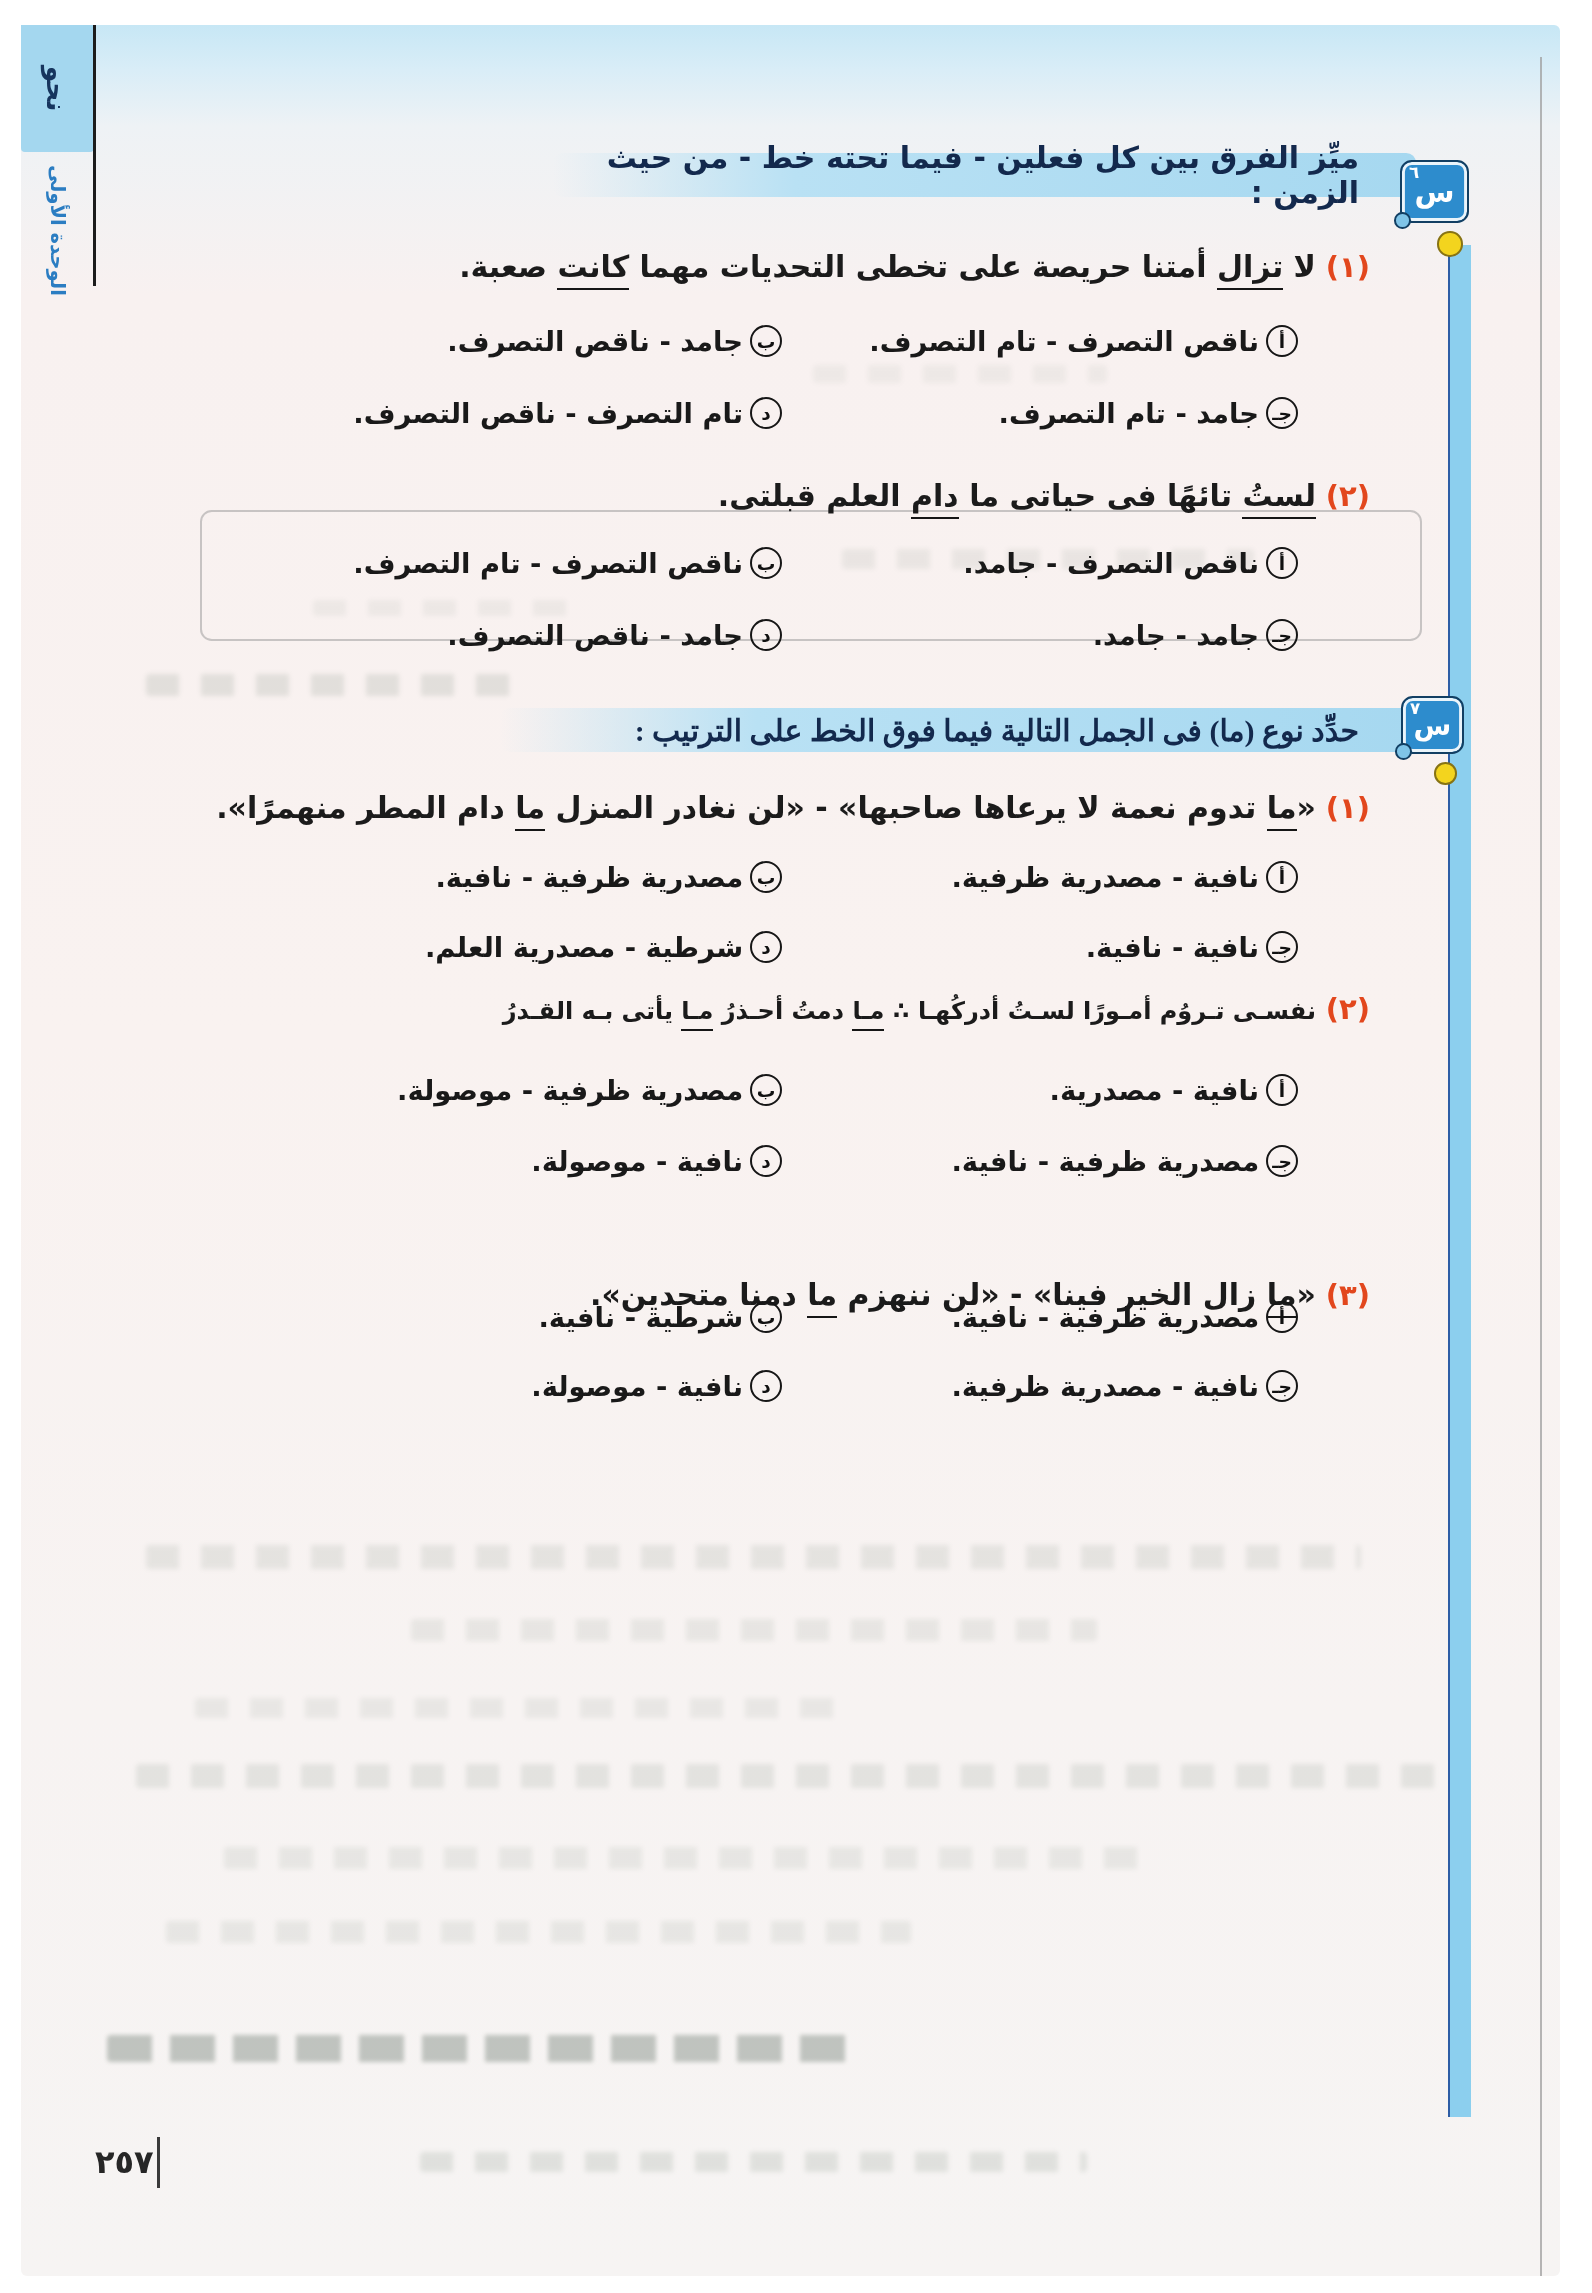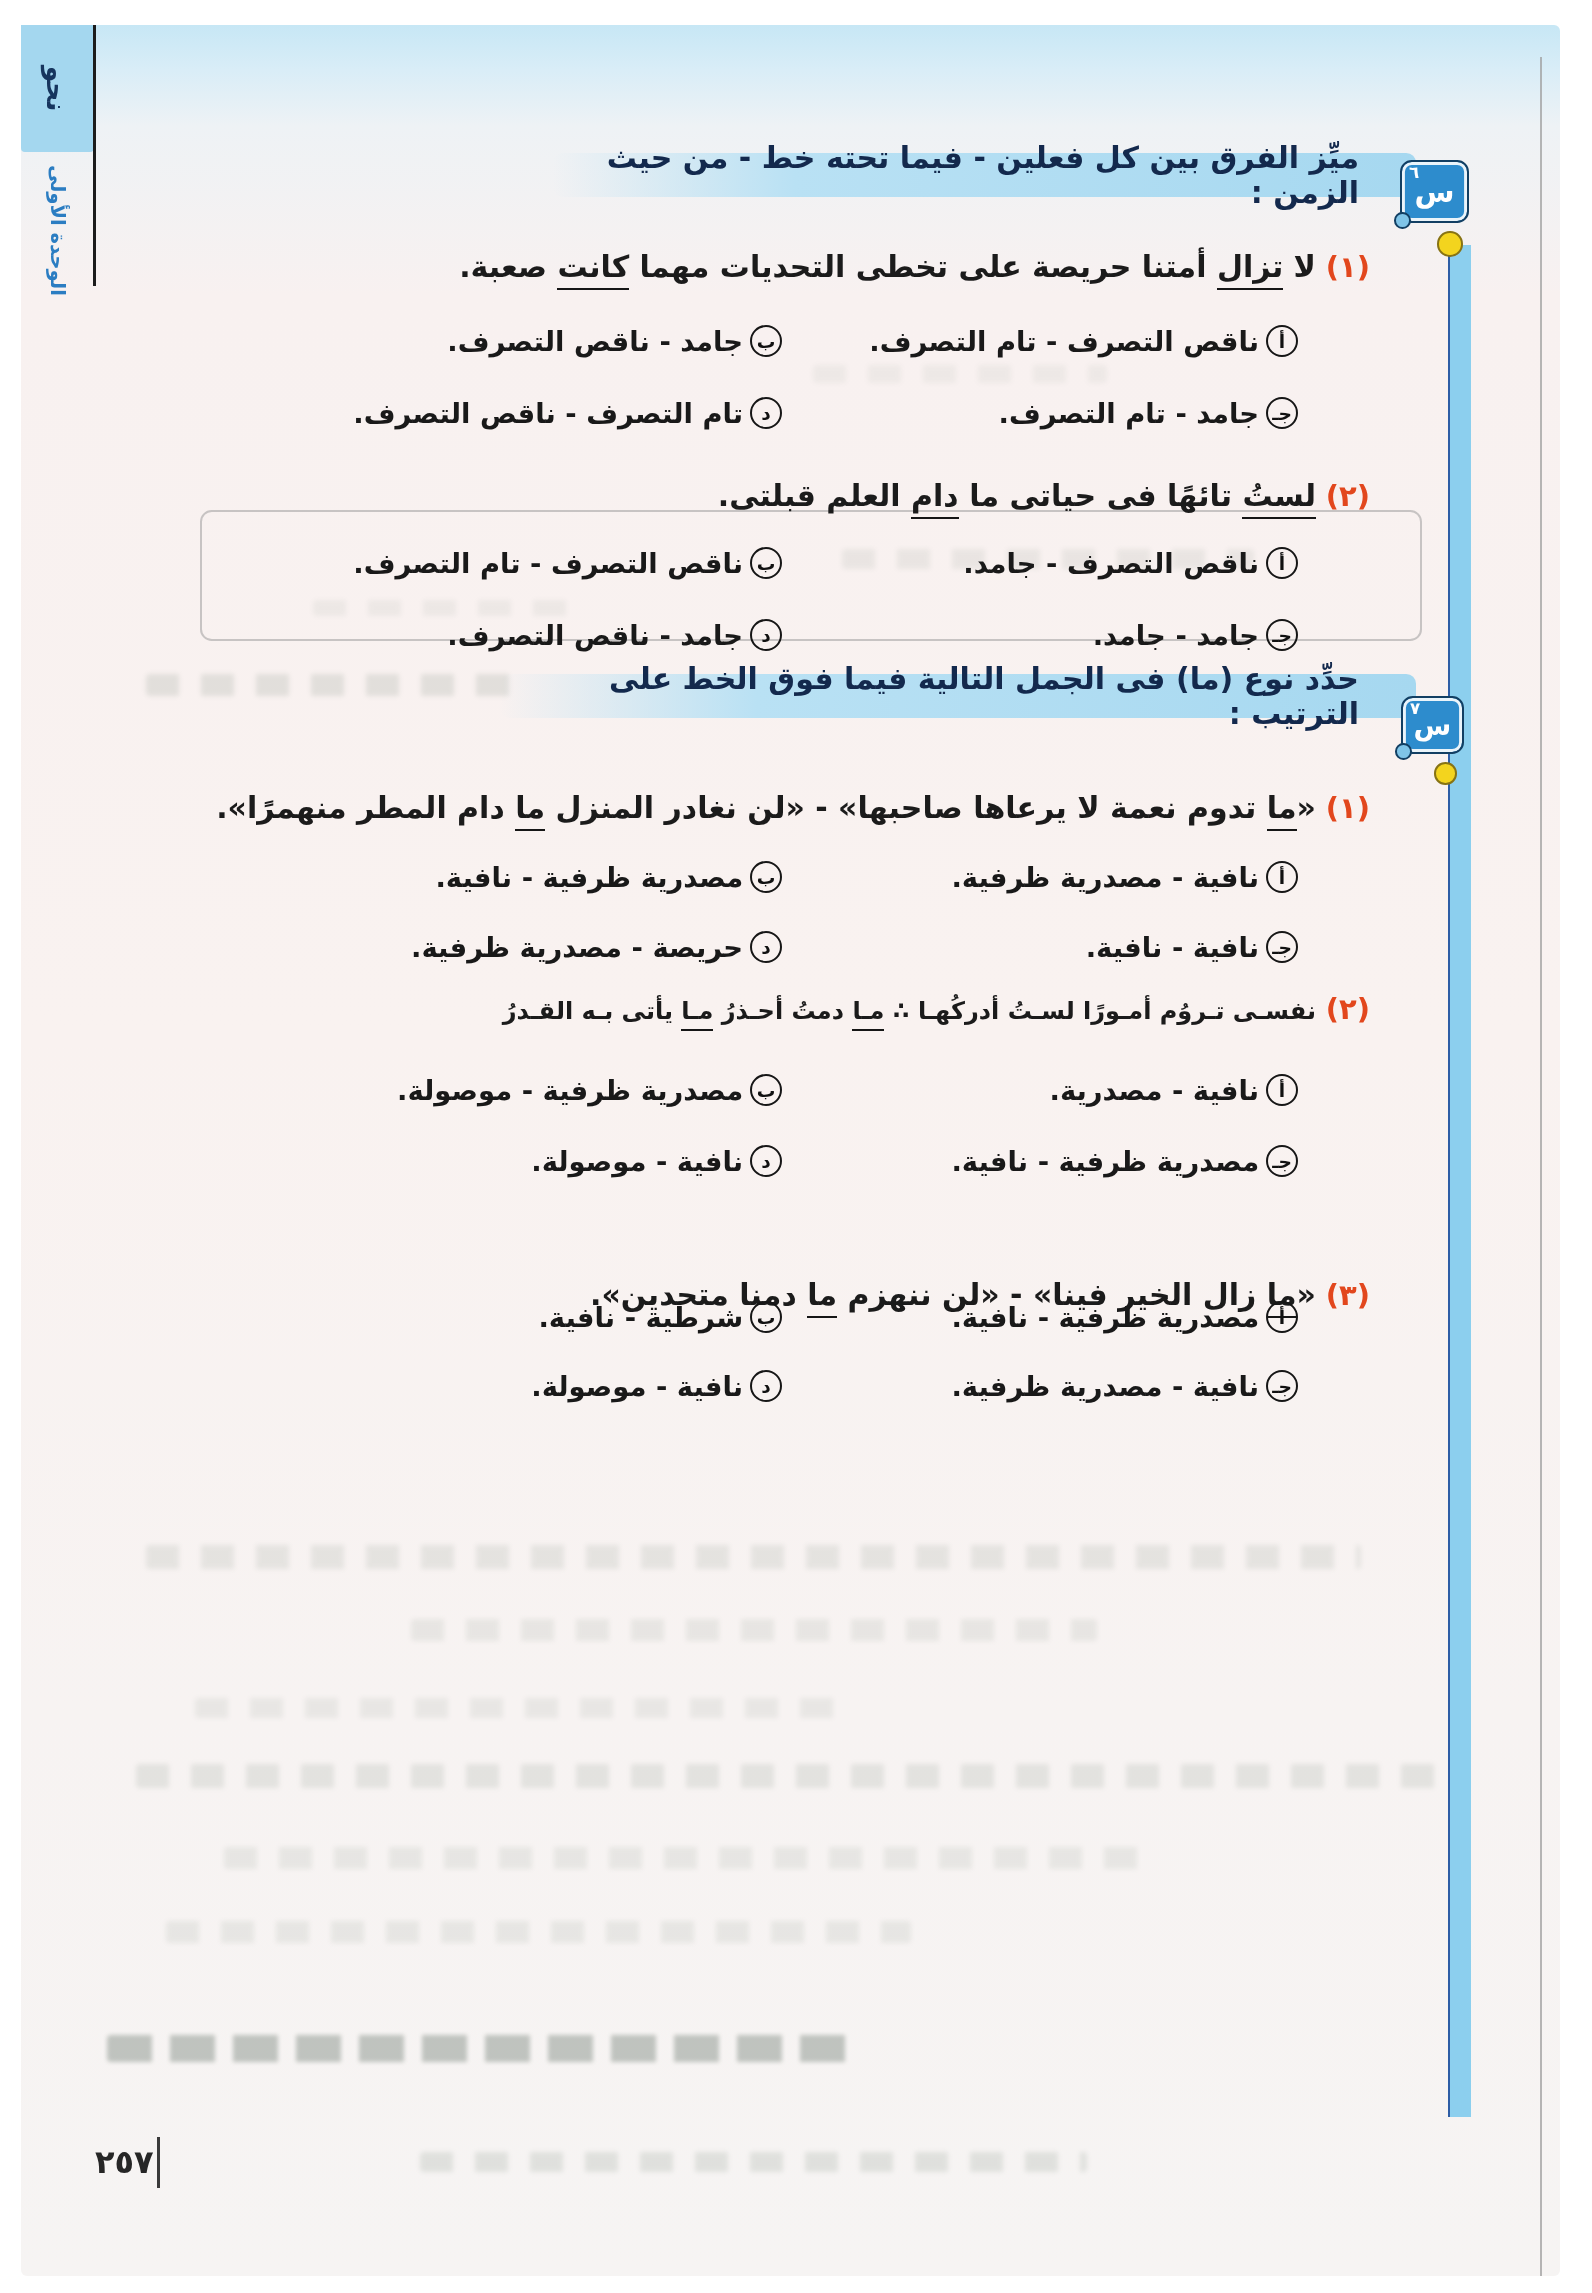--- a/index.html
+++ b/index.html
@@ -40,21 +40,21 @@
   .scan-edge { position:absolute; left:1541px; top:57px; width:2px; height:2219px;
     background:#9f9f9f; opacity:.75; z-index:5; }
   
   .qbar {
     position:absolute; height:44px; border-radius:9.8px; z-index:2;
     background:linear-gradient(to left, #a6d8f0 0%, #b9e1f4 72%, rgba(185,225,244,0) 100%);
     color:#13294d; font-weight:bold; font-size:30px;
     display:flex; align-items:center; padding-right:57px; box-sizing:border-box;
   }
   .qbar-0 { top:153px; right:176px; width:863px; }
-  .qbar-1 { top:674px; right:176px; width:916px; }
+  .qbar-1 { top:708px; right:176px; width:916px;font-family:Liberation Serif, serif; }
   
   .qbadge {
     position:absolute; z-index:4; background:#2d8ccd;
     border:2.9px solid #123f63; border-radius:11.8px;
     box-shadow:inset 0 0 0 2.9px rgba(255,255,255,.9);
     color:#ffffff; display:flex; align-items:center; justify-content:center;
     font-weight:bold;
   }
   .qbadge-0 { top:160px; right:123px; width:65px; height:59px; font-size:29px; }
   .qbadge-1 { top:696px; right:128px; width:59px; height:54px; font-size:27.4px; }
@@ -159,21 +159,21 @@
         <span class="opt opt-a"><span class="circle">جـ</span><span class="opt-text">جامد - جامد.</span></span>
         <span class="opt opt-b"><span class="circle">د</span><span class="opt-text">جامد - ناقص التصرف.</span></span>
       </div>
       <div class="row" style="top: 790px;"><span class="qnum">(١)</span><span class="qtext"><span>«</span><span class="u">ما</span><span> تدوم نعمة لا يرعاها صاحبها» - «لن نغادر المنزل </span><span class="u">ما</span><span> دام المطر منهمرًا».</span></span></div>
       <div class="row" style="top: 861px;">
         <span class="opt opt-a"><span class="circle">أ</span><span class="opt-text">نافية - مصدرية ظرفية.</span></span>
         <span class="opt opt-b"><span class="circle">ب</span><span class="opt-text">مصدرية ظرفية - نافية.</span></span>
       </div>
       <div class="row" style="top: 931px;">
         <span class="opt opt-a"><span class="circle">جـ</span><span class="opt-text">نافية - نافية.</span></span>
-        <span class="opt opt-b"><span class="circle">د</span><span class="opt-text">حريصة - مصدرية ظرفية.</span></span>
+        <span class="opt opt-b"><span class="circle">د</span><span class="opt-text">شرطية - مصدرية العلم.</span></span>
       </div>
       <div class="row verse" style="top: 992px;"><span class="qnum">(٢)</span><span class="qtext"><span>نفسـى تـروُم أمـورًا لسـتُ أدركُهـا   ∴   </span><span class="u">مـا</span><span> دمتُ أحـذرُ </span><span class="u">مـا</span><span> يأتى بـه القـدرُ</span></span></div>
       <div class="row" style="top: 1074px;">
         <span class="opt opt-a"><span class="circle">أ</span><span class="opt-text">نافية - مصدرية.</span></span>
         <span class="opt opt-b"><span class="circle">ب</span><span class="opt-text">مصدرية ظرفية - موصولة.</span></span>
       </div>
       <div class="row" style="top: 1145px;">
         <span class="opt opt-a"><span class="circle">جـ</span><span class="opt-text">مصدرية ظرفية - نافية.</span></span>
         <span class="opt opt-b"><span class="circle">د</span><span class="opt-text">نافية - موصولة.</span></span>
       </div>

